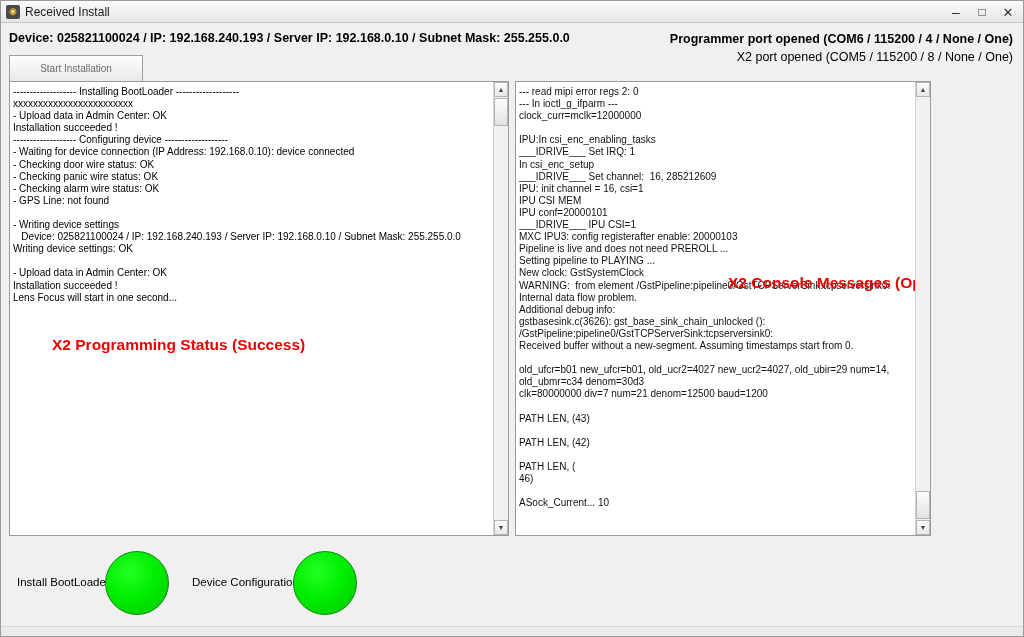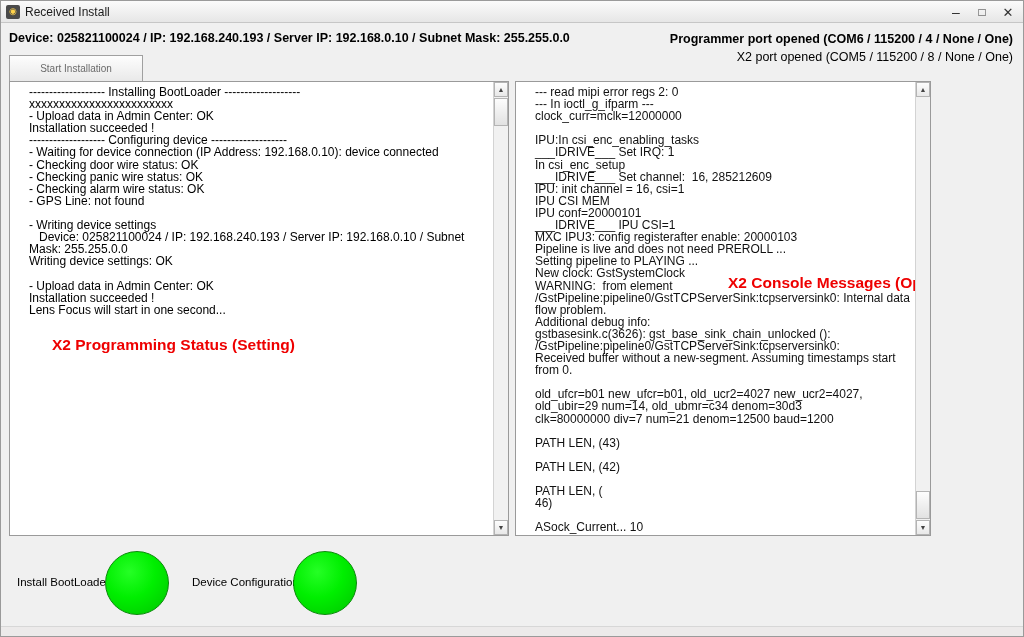--- a/index.html
+++ b/index.html
@@ -116,24 +116,24 @@
     overflow: hidden;
   }
   .panel.left  { left: 8px;   width: 500px; }
   .panel.right { left: 514px; width: 416px; }
 
   .log {
     position: absolute;
     left: 0; top: 0;
     right: 15px;
     bottom: 0;
-    padding: 4px 4px 4px 19px;
+    padding: 4px 4px 4px 3px;
     box-sizing: border-box;
     font-family: "Liberation Sans", sans-serif;
-    font-size: 12px;
+    font-size: 10px;
     line-height: 12.1px;
     white-space: pre-wrap;
     overflow: hidden;
     color: #000;
   }
   .log.right { color: #111; }
 
   
   .annotation {
     position: absolute;
@@ -242,21 +242,21 @@
 - Checking alarm wire status: OK
 - GPS Line: not found
 
 - Writing device settings
    Device: 025821100024 / IP: 192.168.240.193 / Server IP: 192.168.0.10 / Subnet Mask: 255.255.0.0
 Writing device settings: OK
 
 - Upload data in Admin Center: OK
 Installation succeeded !
 Lens Focus will start in one second...</div>
-    <div class="annotation annot-left">X2 Programming Status (Setting)</div>
+    <div class="annotation annot-left">X2 Programming Status (Success)</div>
     <div class="scrollbar">
       <div class="sb-btn up">▲</div>
       <div class="sb-thumb left-thumb"></div>
       <div class="sb-btn down">▼</div>
     </div>
   </div>
 
   <div class="panel right">
     <div class="log right">--- read mipi error regs 2: 0
 --- In ioctl_g_ifparm ---

